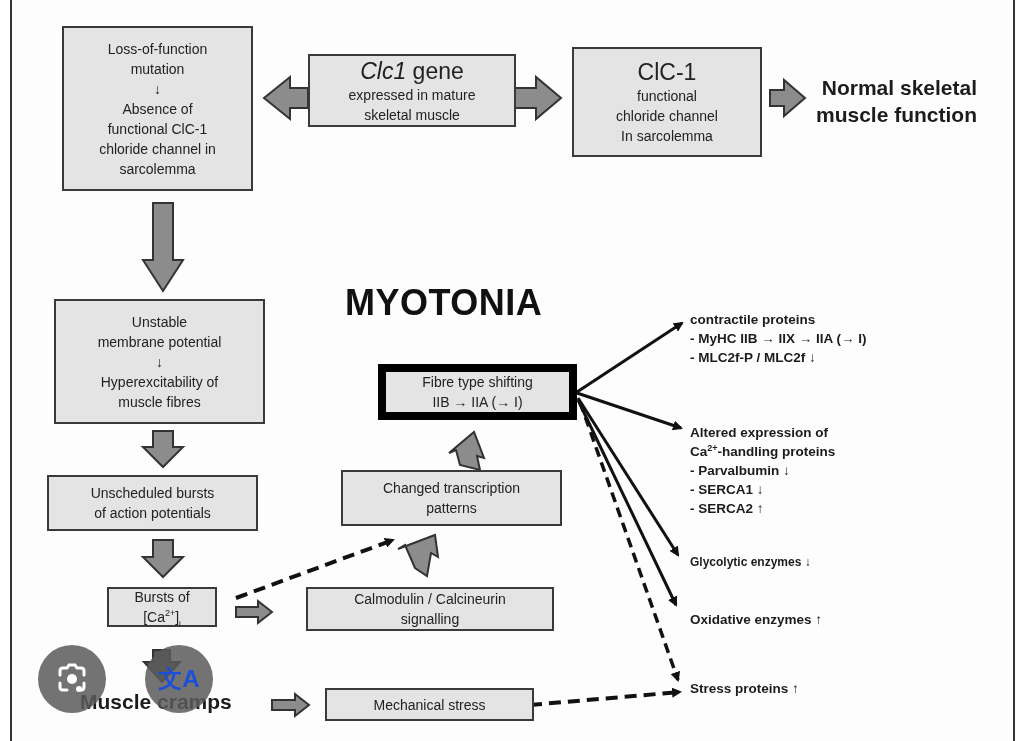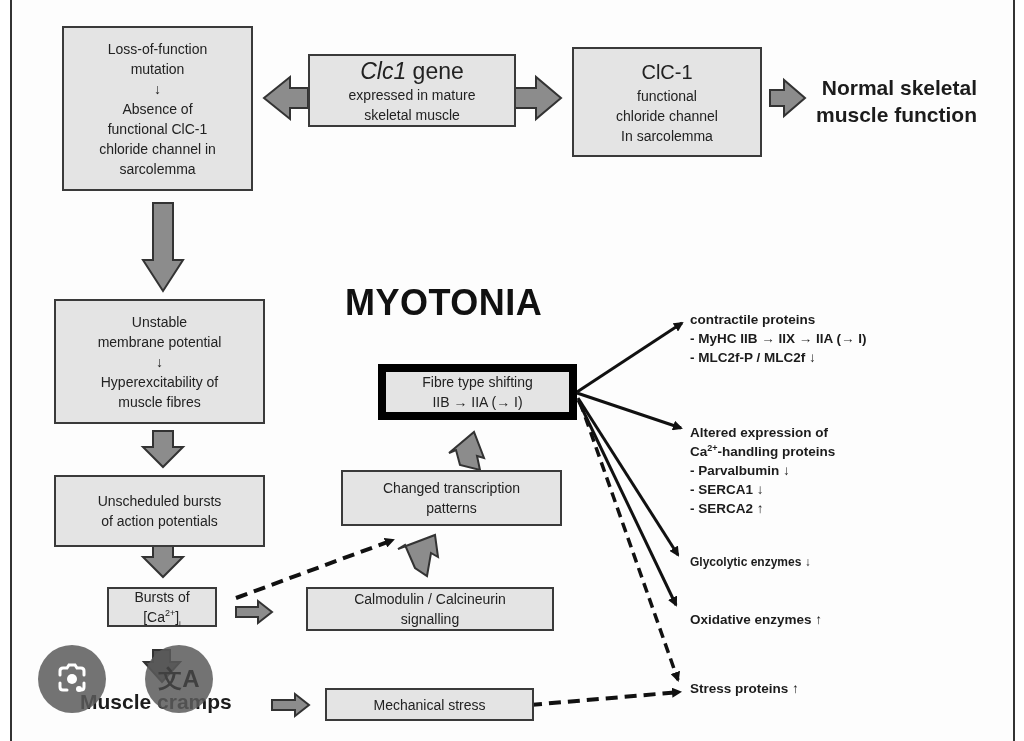--- a/index.html
+++ b/index.html
@@ -9,21 +9,21 @@
   .box { position:absolute; background:#e4e4e4; border:2px solid #3a3a3a; box-sizing:border-box;
          text-align:center; font-weight:normal; font-size:14px; line-height:20px; display:flex; flex-direction:column;
          justify-content:center; align-items:center; color:#222; }
   .box.thick { border:8px solid #000000; }
   .txt { position:absolute; font-weight:bold; color:#1c1c1c; }
   .line { display:block; white-space:nowrap; }
   .big { font-size:22px; line-height:24px; }
   svg.overlay { position:absolute; left:0; top:0; }
   .fab { position:absolute; width:68px; height:68px; border-radius:50%; background:rgba(90,90,90,0.85);
          display:flex; align-items:center; justify-content:center; }
-  .fab span { color:#404040; font-size:28px; font-weight:bold; }
+  .fab span { color:#1d4ed8; font-size:28px; font-weight:bold; }
   sup { font-size:9px; line-height:0; }
   sub { font-size:8px; line-height:0; }
 </style>
 </head>
 <body>
 
 <div class="frame"></div>
 
 <svg class="overlay" width="1024" height="741">
   <defs>
@@ -75,42 +75,42 @@
   <span class="line">sarcolemma</span>
 </div>
 
 <div class="box" style="left:308px;top:54px;width:208px;height:73px;">
   <span class="line big" style="font-size:23px;line-height:28px;"><i>Clc1</i><span> gene</span></span>
   <span class="line">expressed in mature</span>
   <span class="line">skeletal muscle</span>
 </div>
 
 <div class="box" style="left:572px;top:47px;width:190px;height:110px;">
-  <span class="line big" style="font-size:20px;line-height:28px;">ClC-1</span>
+  <span class="line big" style="font-size:23px;line-height:28px;">ClC-1</span>
   <span class="line">functional</span>
   <span class="line">chloride channel</span>
   <span class="line">In sarcolemma</span>
 </div>
 
 <div class="txt" style="left:816px;top:74px;font-size:21px;line-height:27px;text-align:right;">
   <span class="line">Normal skeletal</span>
   <span class="line">muscle function</span>
 </div>
 
 <div class="txt" style="left:345px;top:282px;font-size:36px;letter-spacing:0.5px;color:#111;">MYOTONIA</div>
 
 <div class="box" style="left:54px;top:299px;width:211px;height:125px;">
   <span class="line">Unstable</span>
   <span class="line">membrane potential</span>
   <span class="line">↓</span>
   <span class="line">Hyperexcitability of</span>
   <span class="line">muscle fibres</span>
 </div>
 
-<div class="box" style="left:54px;top:475px;width:211px;height:72px;">
+<div class="box" style="left:47px;top:475px;width:211px;height:56px;">
   <span class="line">Unscheduled bursts</span>
   <span class="line">of action potentials</span>
 </div>
 
 <div class="box" style="left:107px;top:587px;width:110px;height:40px;">
   <span class="line">Bursts of</span>
   <span class="line"><span>[Ca</span><sup>2+</sup><span>]</span><sub>i</sub></span>
 </div>
 
 <div class="box" style="left:306px;top:587px;width:248px;height:44px;">

